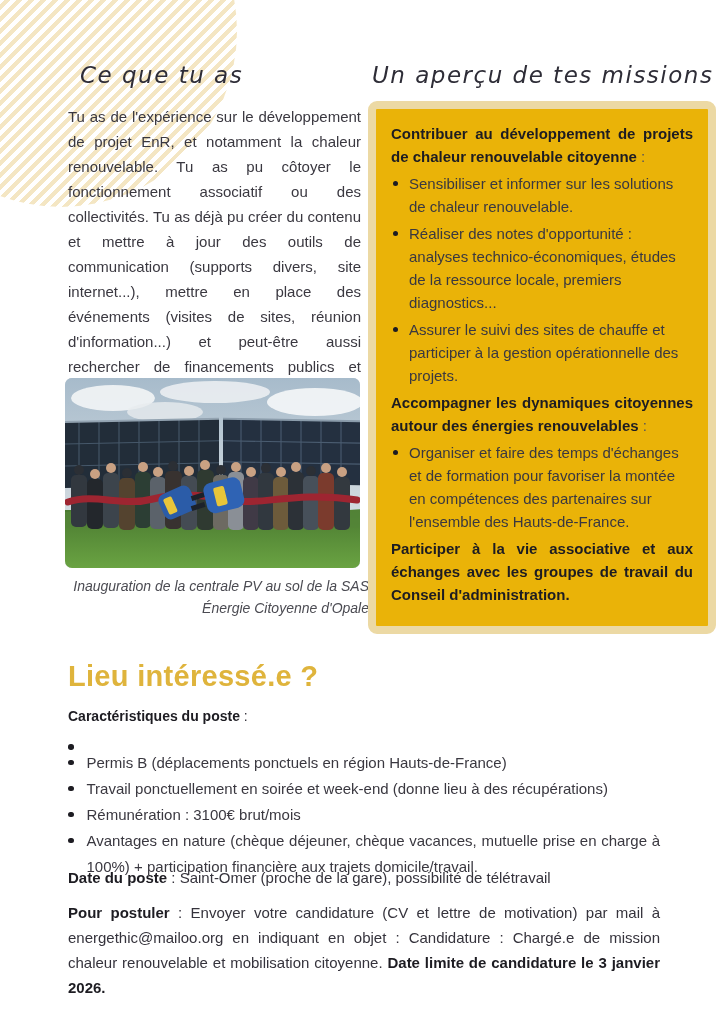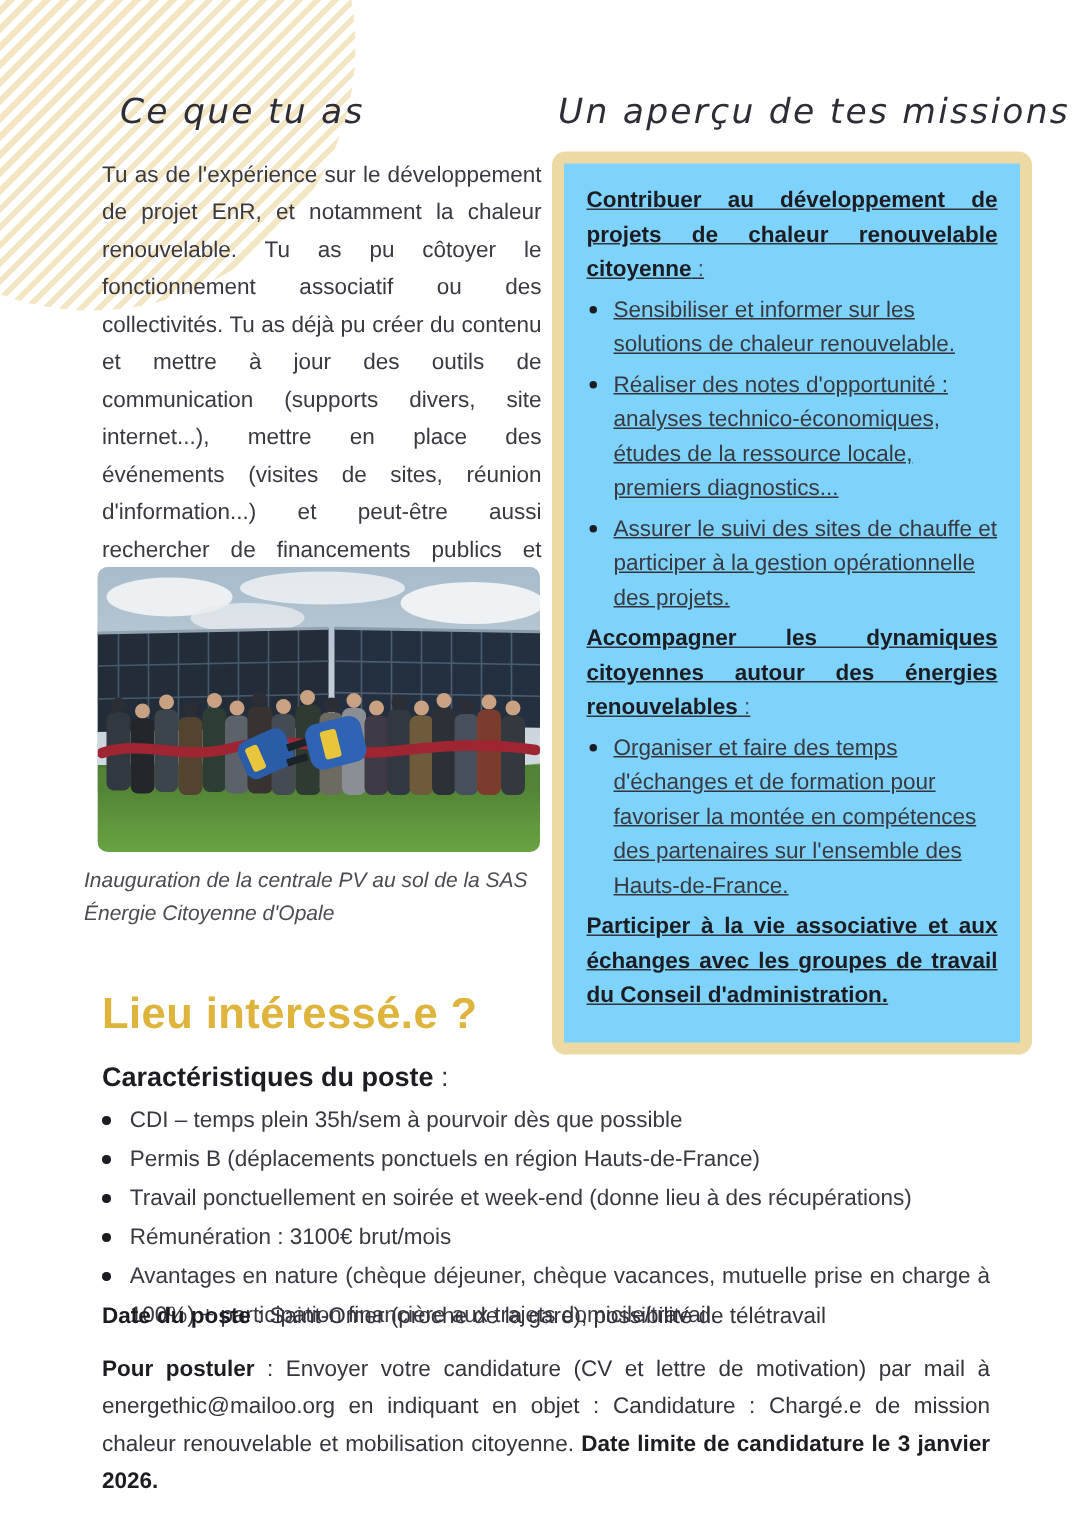--- a/index.html
+++ b/index.html
@@ -9,34 +9,34 @@
         background:repeating-linear-gradient(135deg,#f4e6c3 0 4px,#ffffff 4px 8.5px);}
   .hand{position:absolute;margin:0;font-family:"DejaVu Sans",sans-serif;font-style:italic;
         font-weight:500;font-size:23px;letter-spacing:1.5px;color:#2e2d37;}
   .left-h{left:80px;top:62px;}
   .right-h{left:372px;top:62px;}
   .body-par{position:absolute;left:68px;top:104px;width:293px;margin:0;
         font-size:15px;line-height:25px;text-align:justify;color:#3a3840;}
   .photo{position:absolute;left:65px;top:378px;width:295px;height:190px;border-radius:7px;
         overflow:hidden;background:#b6c3cd;}
   .photo svg{display:block;}
-  .caption{position:absolute;left:56px;top:575px;width:313px;text-align:left;
+  .caption{position:absolute;left:56px;top:575px;width:313px;text-align:right;
         font-style:italic;font-size:14px;line-height:22px;color:#4b4b52;}
-  .missions-box{position:absolute;left:368px;top:101px;width:320px;box-sizing:border-box;
-        border:8px solid #ecd9a4;border-radius:9px;background:#7dd3fc;padding:13px 15px 16px 15px;text-decoration:underline;}
+  .missions-box{position:absolute;left:368px;top:101px;width:348px;box-sizing:border-box;
+        border:8px solid #ecd9a4;border-radius:9px;background:#eab308;padding:13px 15px 16px 15px;}
   .mb-sec{margin:0;}
   .mb-sec + .mb-sec{margin-top:3px;}
   .mb-intro{margin:0 0 4px 0;font-size:15px;line-height:23px;text-align:justify;
         font-weight:bold;color:#1d1c22;}
   .mb-intro .suffix{font-weight:normal;color:#55545c;}
   .mb-item{display:flex;gap:11px;font-size:15px;line-height:23px;color:#3a3840;margin:2px 0 4px 2px;}
   .dot{flex:0 0 auto;width:5px;height:5px;border-radius:50%;background:#1d1c22;margin-top:9px;}
   .big-yellow{position:absolute;left:68px;top:660px;margin:0;font-size:29px;font-weight:bold;
         color:#dfb43c;letter-spacing:.3px;}
-  .char-label{position:absolute;left:68px;top:708px;margin:0;font-size:18px;}
+  .char-label{position:absolute;left:68px;top:708px;margin:0;font-size:14px;}
   .b{font-weight:bold;color:#1d1c22;}
   .bot-list{position:absolute;left:68px;top:734px;width:592px;}
   .bl-item{display:flex;gap:13px;font-size:15px;line-height:26px;color:#3a3840;text-align:justify;}
   .bl-item .dot{margin-top:10px;width:5.5px;height:5.5px;}
   .loc{position:absolute;left:68px;top:866px;margin:0;font-size:15px;line-height:24px;}
   .apply{position:absolute;left:68px;top:900px;width:592px;margin:0;font-size:15px;
         line-height:25px;text-align:justify;}
 </style>
 </head>
 <body>
@@ -225,21 +225,20 @@
     </div>
   </div>
 
   <h1 class="big-yellow">Lieu intéressé.e ?</h1>
 
   <p class="char-label"><span class="b">Caractéristiques du poste</span><span> :</span></p>
 
   <div class="bot-list">
     <div class="bl-item">
         <span class="dot"></span>
-        <span>CDI – temps plein 35h/sem à pourvoir dès que possible</span>
       </div>
     <div class="bl-item">
         <span class="dot"></span>
         <span>Permis B (déplacements ponctuels en région Hauts-de-France)</span>
       </div>
     <div class="bl-item">
         <span class="dot"></span>
         <span>Travail ponctuellement en soirée et week-end (donne lieu à des récupérations)</span>
       </div>
     <div class="bl-item">

